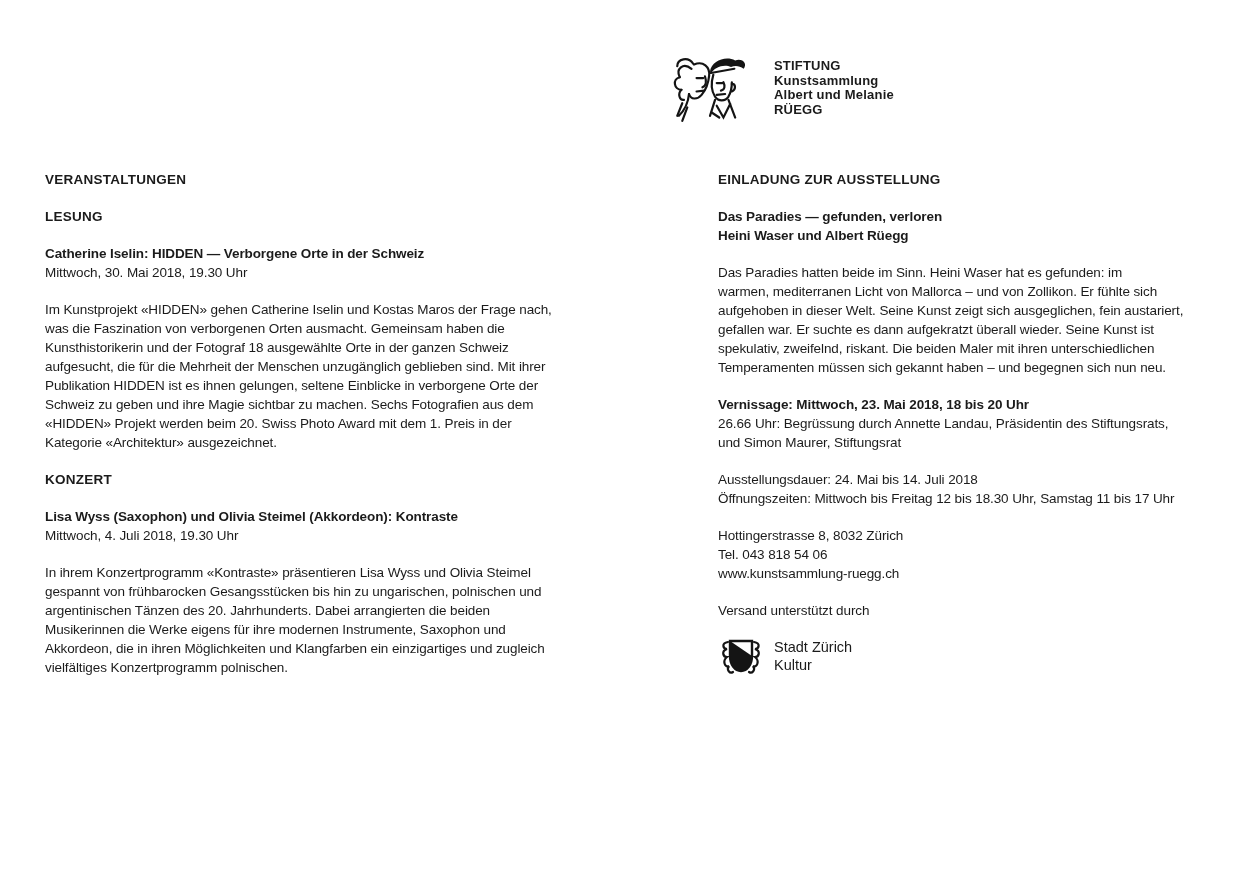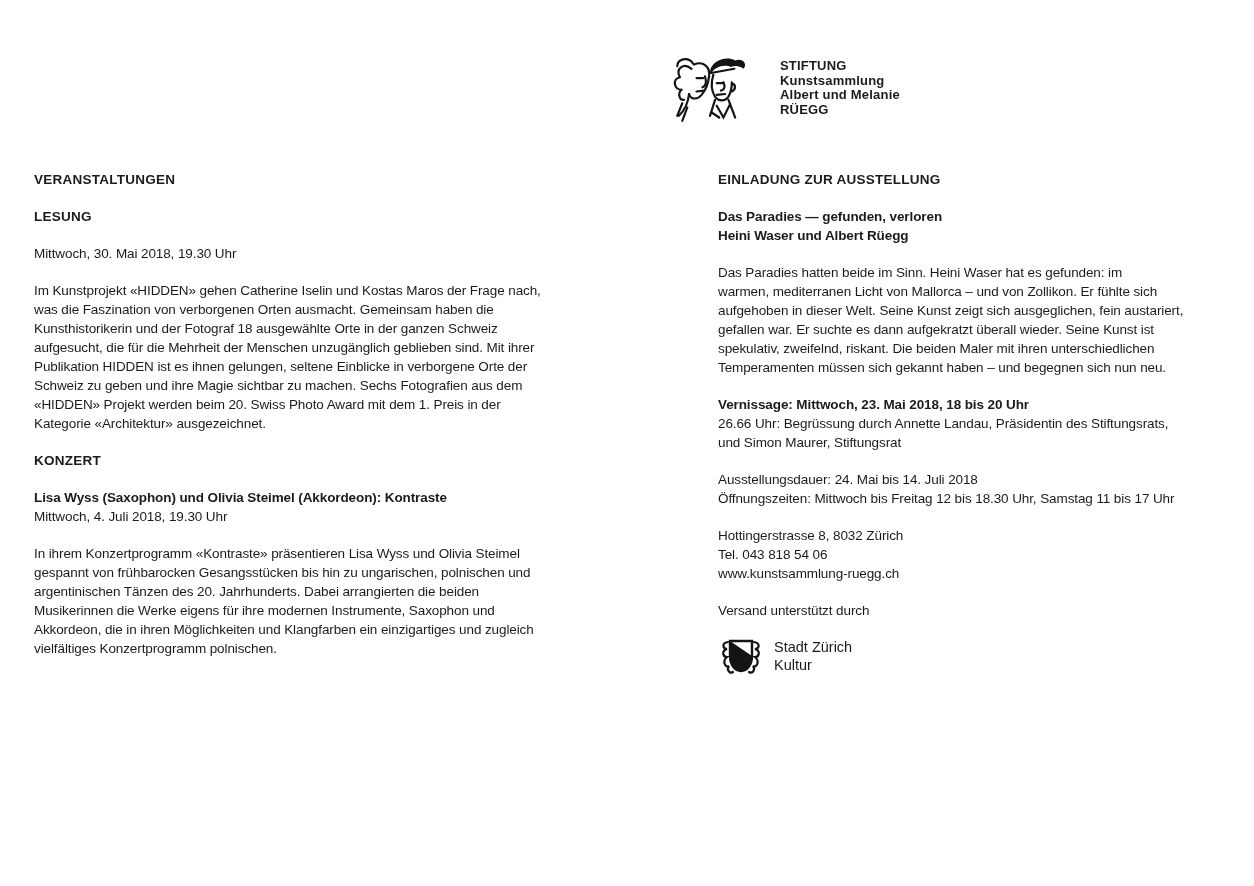--- a/index.html
+++ b/index.html
@@ -6,27 +6,27 @@
   html,body { background:#ffffff; }
   body {
     width:1254px; height:886px;
     font-family:"Liberation Sans", sans-serif;
     color:#1b1b1b;
     position:relative;
   }
   .page { position:relative; width:1254px; height:886px; background:#ffffff; overflow:hidden; }
 
   
-  .brand { position:absolute; left:668px; top:50px; display:flex; gap:28px; align-items:flex-start; }
+  .brand { position:absolute; left:668px; top:50px; display:flex; gap:22px; align-items:flex-start; }
   .brand-mark svg { width:84px; height:88px; display:block; }
   .brand-text { padding-top:9px; font-weight:bold; font-size:13px; line-height:14.5px; letter-spacing:0.2px; }
 
   
   .col { position:absolute; top:170px; font-size:13.5px; line-height:19px; letter-spacing:-0.1px; }
-  .col-left  { left:34px;  width:580px; }
+  .col-left  { left:45px;  width:580px; }
   .col-right { left:674px; width:545px;margin-left:44px; }
   .block { margin-bottom:18px; }
   .block > div { white-space:nowrap; }
   .heading { font-size:13.5px; font-weight:bold; letter-spacing:0.25px; }
   .bold { font-weight:bold; }
   .url { text-decoration:none; color:inherit;text-align:center; }
 
   
   .sponsor { display:flex; gap:10px; align-items:flex-start; margin-top:1px; }
   .sponsor svg { width:46px; height:42px; display:block; margin-top:-2px; }
@@ -77,20 +77,21 @@
       <div>Albert und Melanie</div>
       <div>RÜEGG</div>
     </div>
   </header>
 
   <section class="col col-left">
     <h1 class="heading block">VERANSTALTUNGEN</h1>
 
     <h2 class="heading block">LESUNG</h2>
     <div class="block">
+      <div class="bold">Catherine Iselin: HIDDEN — Verborgene Orte in der Schweiz</div>
       <div>Mittwoch, 30. Mai 2018, 19.30 Uhr</div>
     </div>
     <div class="block">
         <div>Im Kunstprojekt «HIDDEN» gehen Catherine Iselin und Kostas Maros der Frage nach,</div>
         <div>was die Faszination von verborgenen Orten ausmacht. Gemeinsam haben die</div>
         <div>Kunsthistorikerin und der Fotograf 18 ausgewählte Orte in der ganzen Schweiz</div>
         <div>aufgesucht, die für die Mehrheit der Menschen unzugänglich geblieben sind. Mit ihrer</div>
         <div>Publikation HIDDEN ist es ihnen gelungen, seltene Einblicke in verborgene Orte der</div>
         <div>Schweiz zu geben und ihre Magie sichtbar zu machen. Sechs Fotografien aus dem</div>
         <div>«HIDDEN» Projekt werden beim 20. Swiss Photo Award mit dem 1. Preis in der</div>

